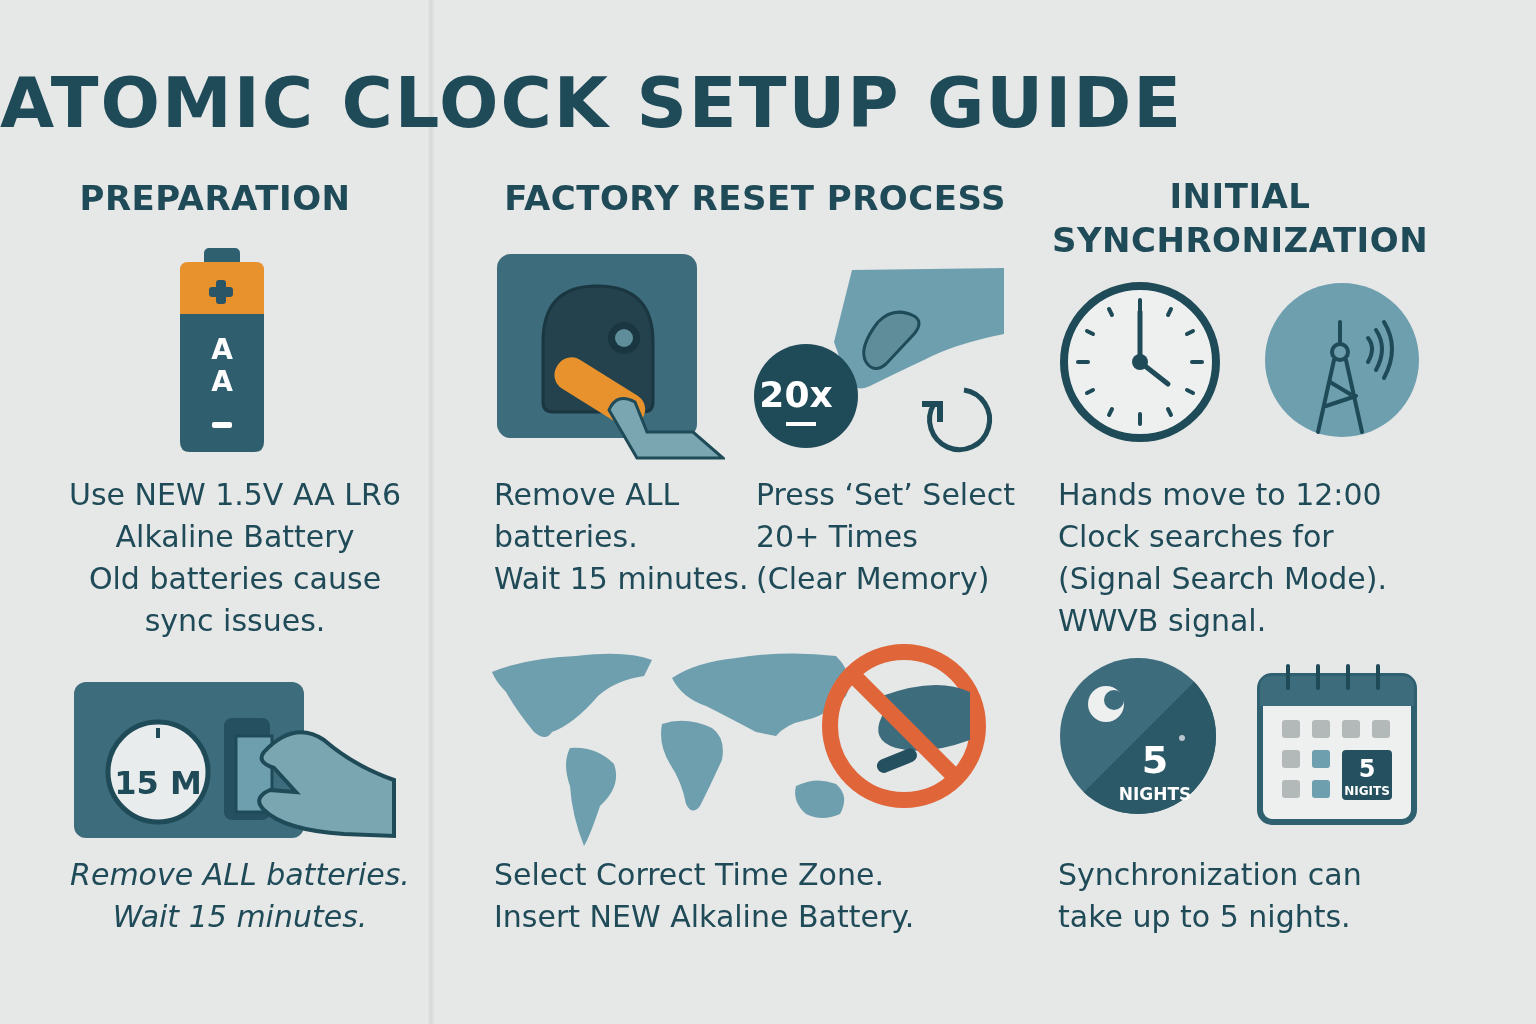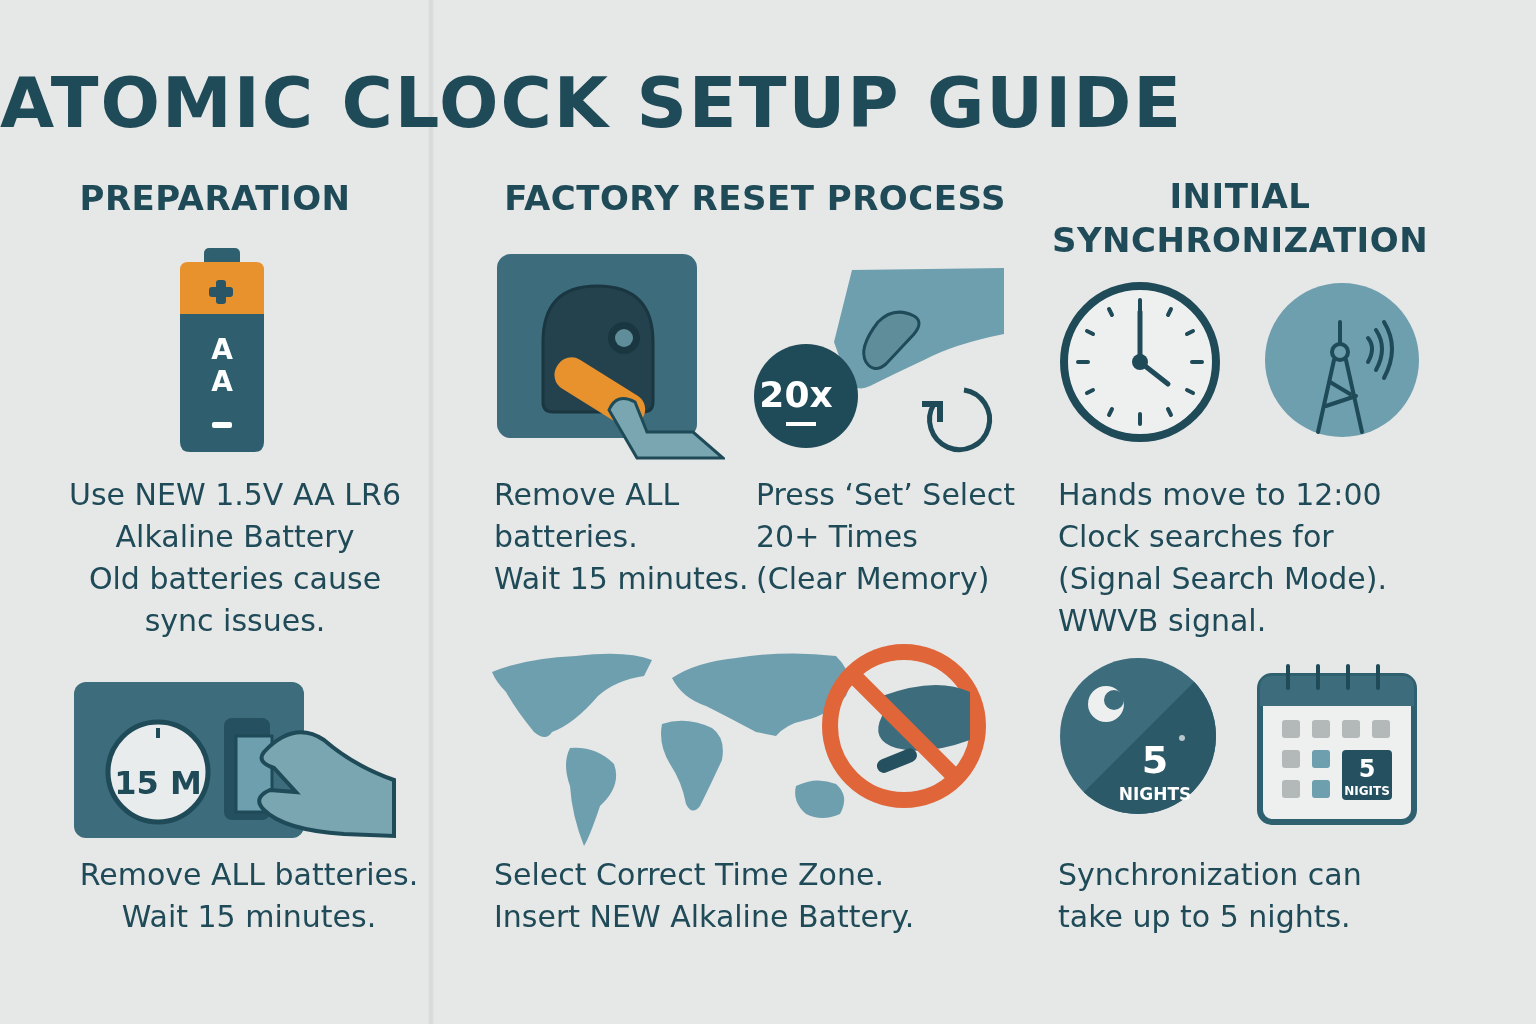--- a/index.html
+++ b/index.html
@@ -68,21 +68,21 @@
     <rect x="0" y="2" width="230" height="156" rx="12" fill="#3d6c7c"></rect>
     <circle cx="84" cy="92" r="50" fill="#e9ecec" stroke="#1f4a58" stroke-width="5"></circle>
     <rect x="82" y="48" width="4" height="10" fill="#1f4a58"></rect>
     <rect x="150" y="38" width="46" height="102" rx="8" fill="#24505f"></rect>
     <rect x="162" y="56" width="36" height="76" fill="#6e9fae" stroke="#1f4a58" stroke-width="3"></rect>
     <path d="M190 72 Q220 40 250 60 Q280 86 320 100 L320 156 L270 154 Q210 150 190 130 Q178 118 196 110 L222 112 L200 88 Q182 82 190 72 Z" fill="#7aa6b1" stroke="#1f4a58" stroke-width="4"></path>
   </svg>
   <div class="abs" style="left:34px; top:84px; width:100px; text-align:center; font-size:32px; font-weight:bold; color:#1f4a58;">15 M</div>
 </div>
 
-<div class="abs caption center" style="left:49px; width:400px; top:854px;">
+<div class="abs caption center" style="left:40px; width:400px; top:854px;font-style:italic;">
   <div>Remove ALL batteries.</div>
   <div>Wait 15 minutes.</div>
 </div>
 
 <div class="abs section-title" style="left:480px; width:550px; top:176px;">FACTORY RESET PROCESS</div>
 
 <div class="abs" style="left:497px; top:252px; width:228px; height:208px;">
   <svg width="228" height="208" viewBox="0 0 228 208">
     <rect x="0" y="2" width="200" height="184" rx="14" fill="#3d6c7c"></rect>
     <path d="M46 150 L46 90 Q46 34 100 34 Q156 34 156 90 L156 150 Q156 160 146 160 L56 160 Q46 160 46 150 Z" fill="#24424d" stroke="#1a3640" stroke-width="3"></path>

